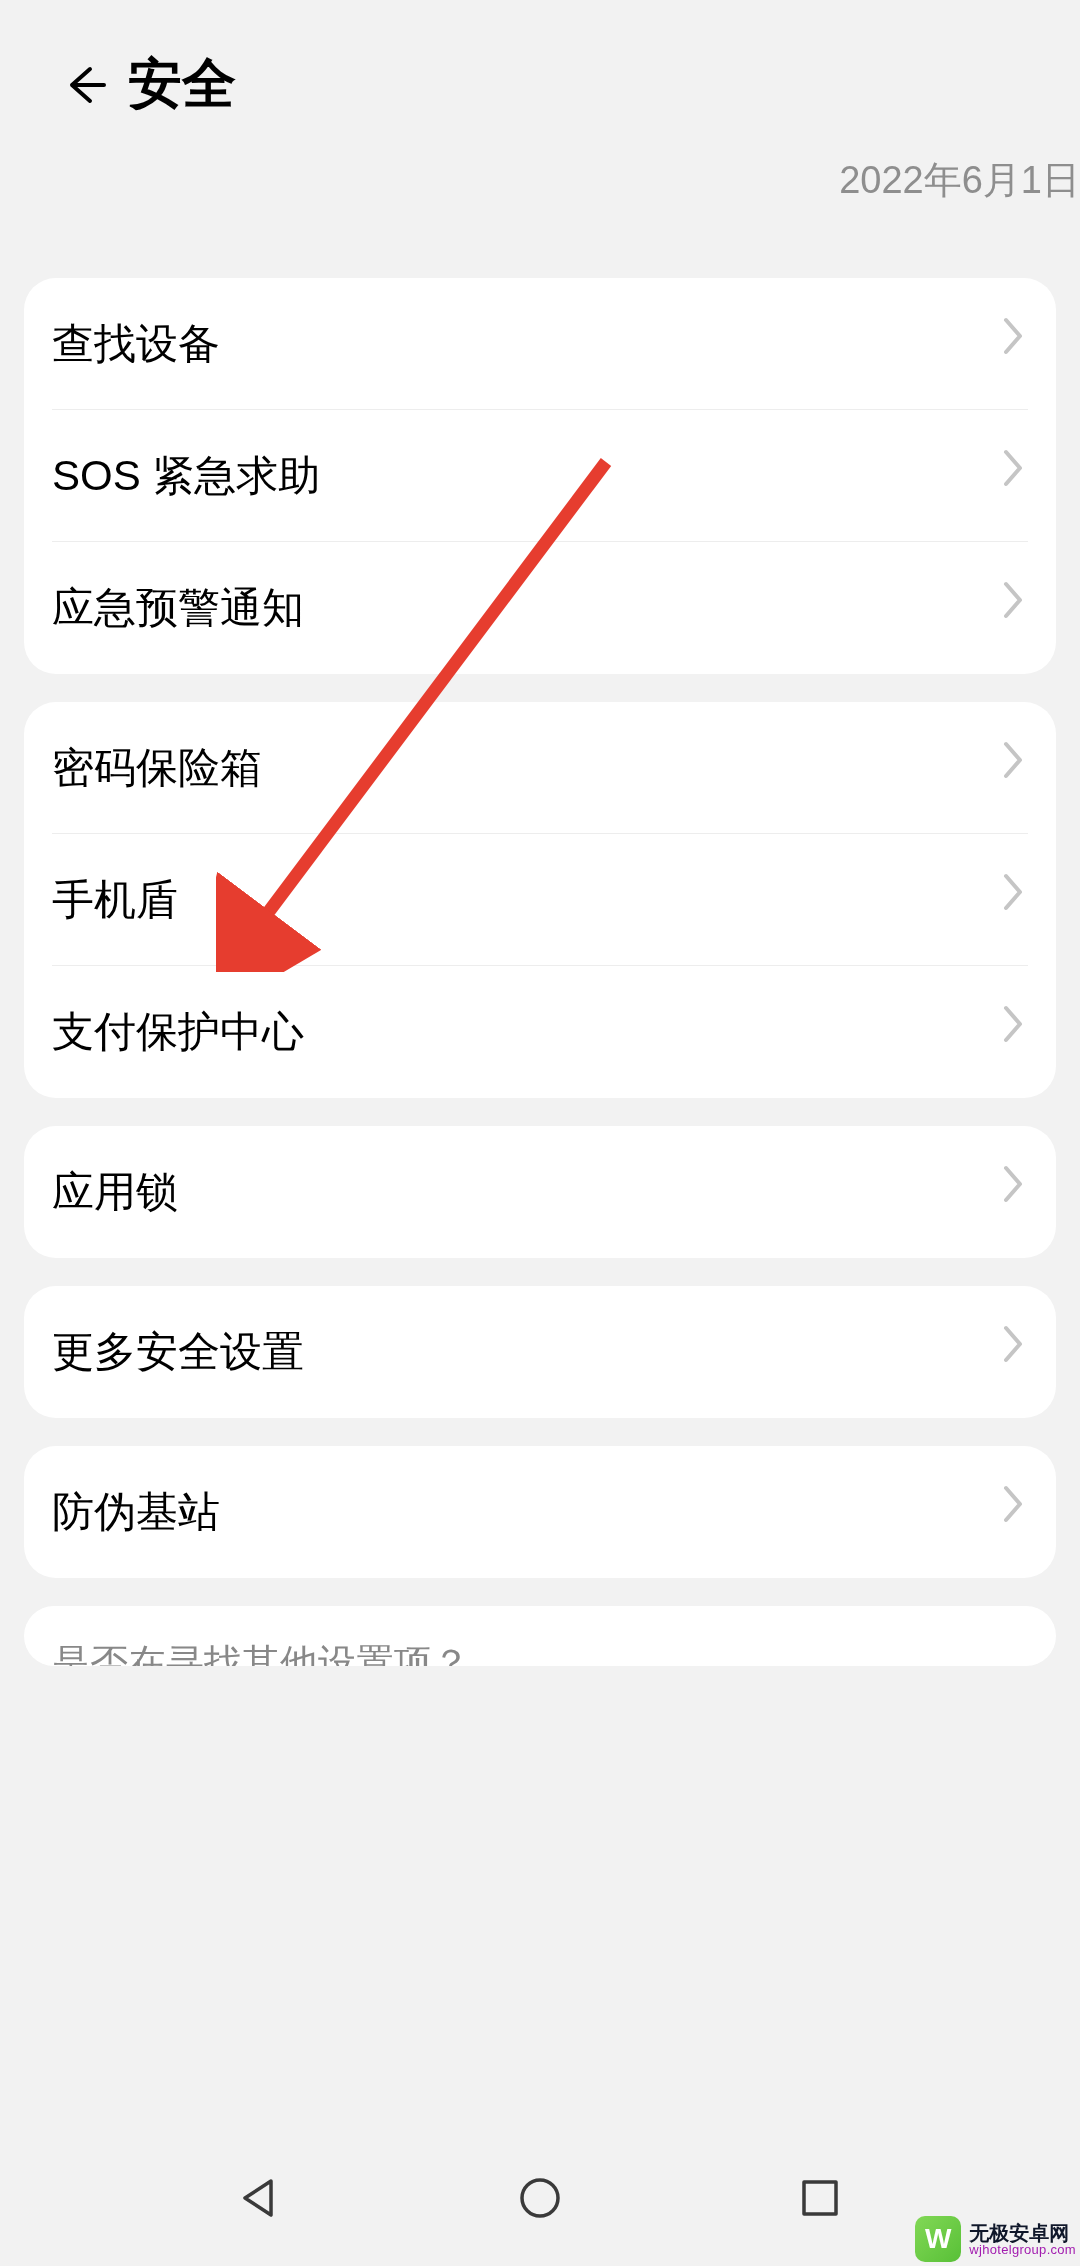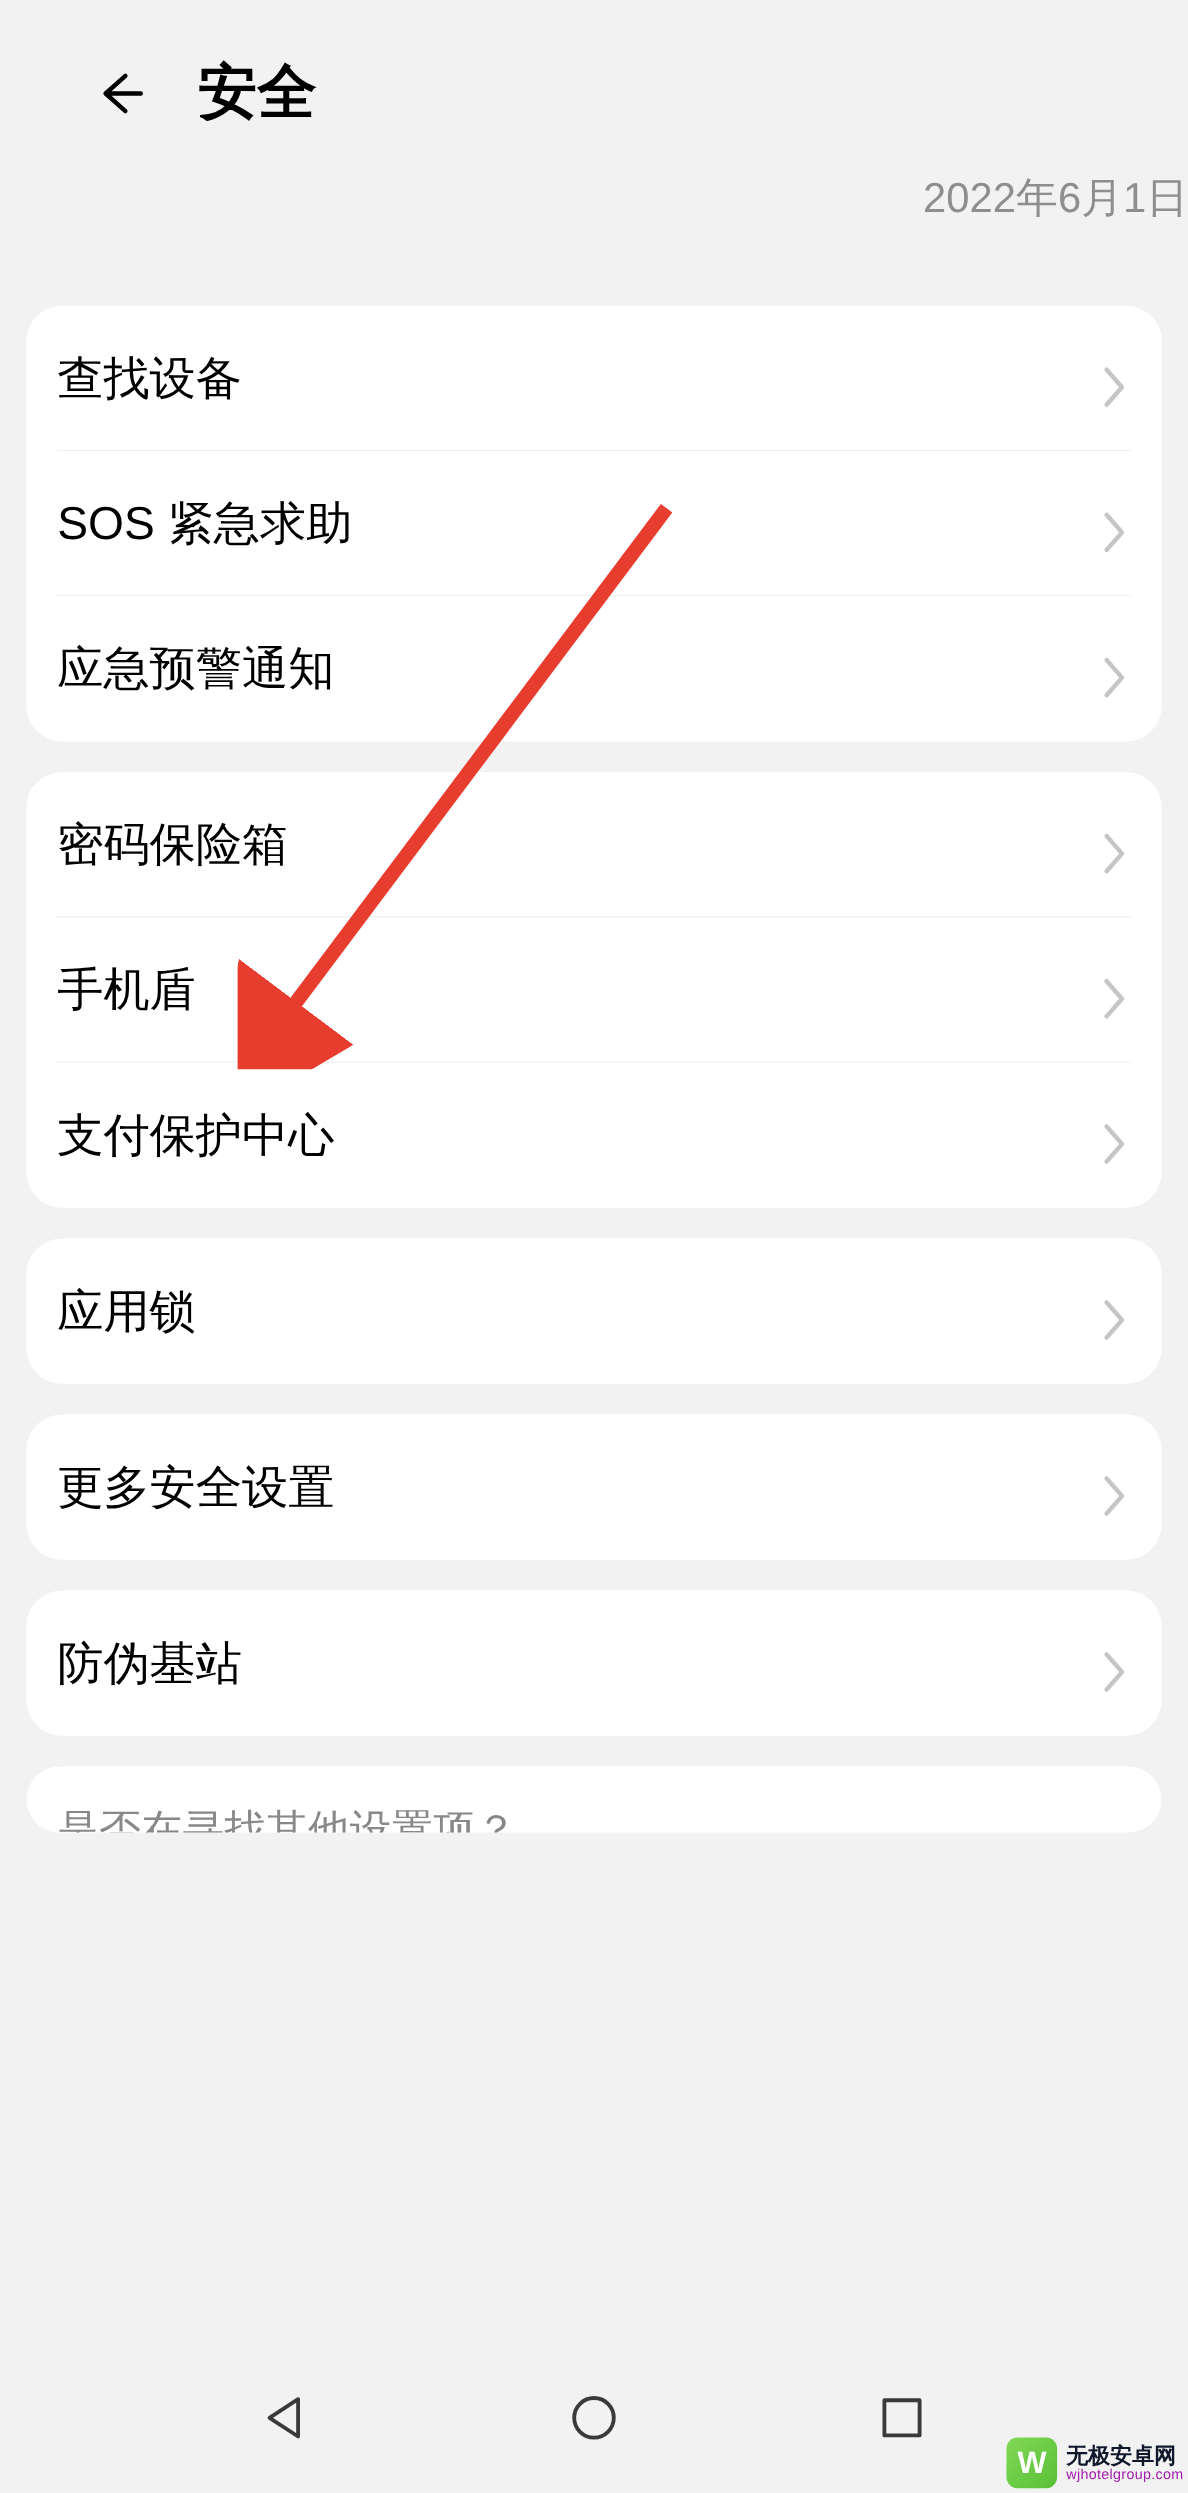--- a/index.html
+++ b/index.html
@@ -13,22 +13,21 @@
       background: #f2f2f2;
       font-family: -apple-system, BlinkMacSystemFont, "Segoe UI", sans-serif;
       color: #000;
       overflow: hidden;
       position: relative;
     }
     .header {
       display: flex;
       align-items: center;
       padding: 48px 36px 0 60px;
-      gap: 48px;
-      margin-left: 24px;
+      gap: 20px;
     }
     .back-button {
       display: flex;
       align-items: center;
       justify-content: center;
       cursor: pointer;
     }
     .page-title {
       font-size: 54px;
       font-weight: 600;
@@ -44,21 +43,21 @@
       padding: 72px 24px 0 24px;
     }
     .group {
       background: #fff;
       border-radius: 32px;
       margin-bottom: 28px;
       overflow: hidden;
     }
     .row {
       display: flex;
-      align-items: flex-end;
+      align-items: flex-start;
       justify-content: space-between;
       padding: 38px 30px 38px 28px;
       cursor: pointer;
       position: relative;
     }
     .row:not(:last-child)::after {
       content: "";
       position: absolute;
       bottom: 0;
       left: 28px;

